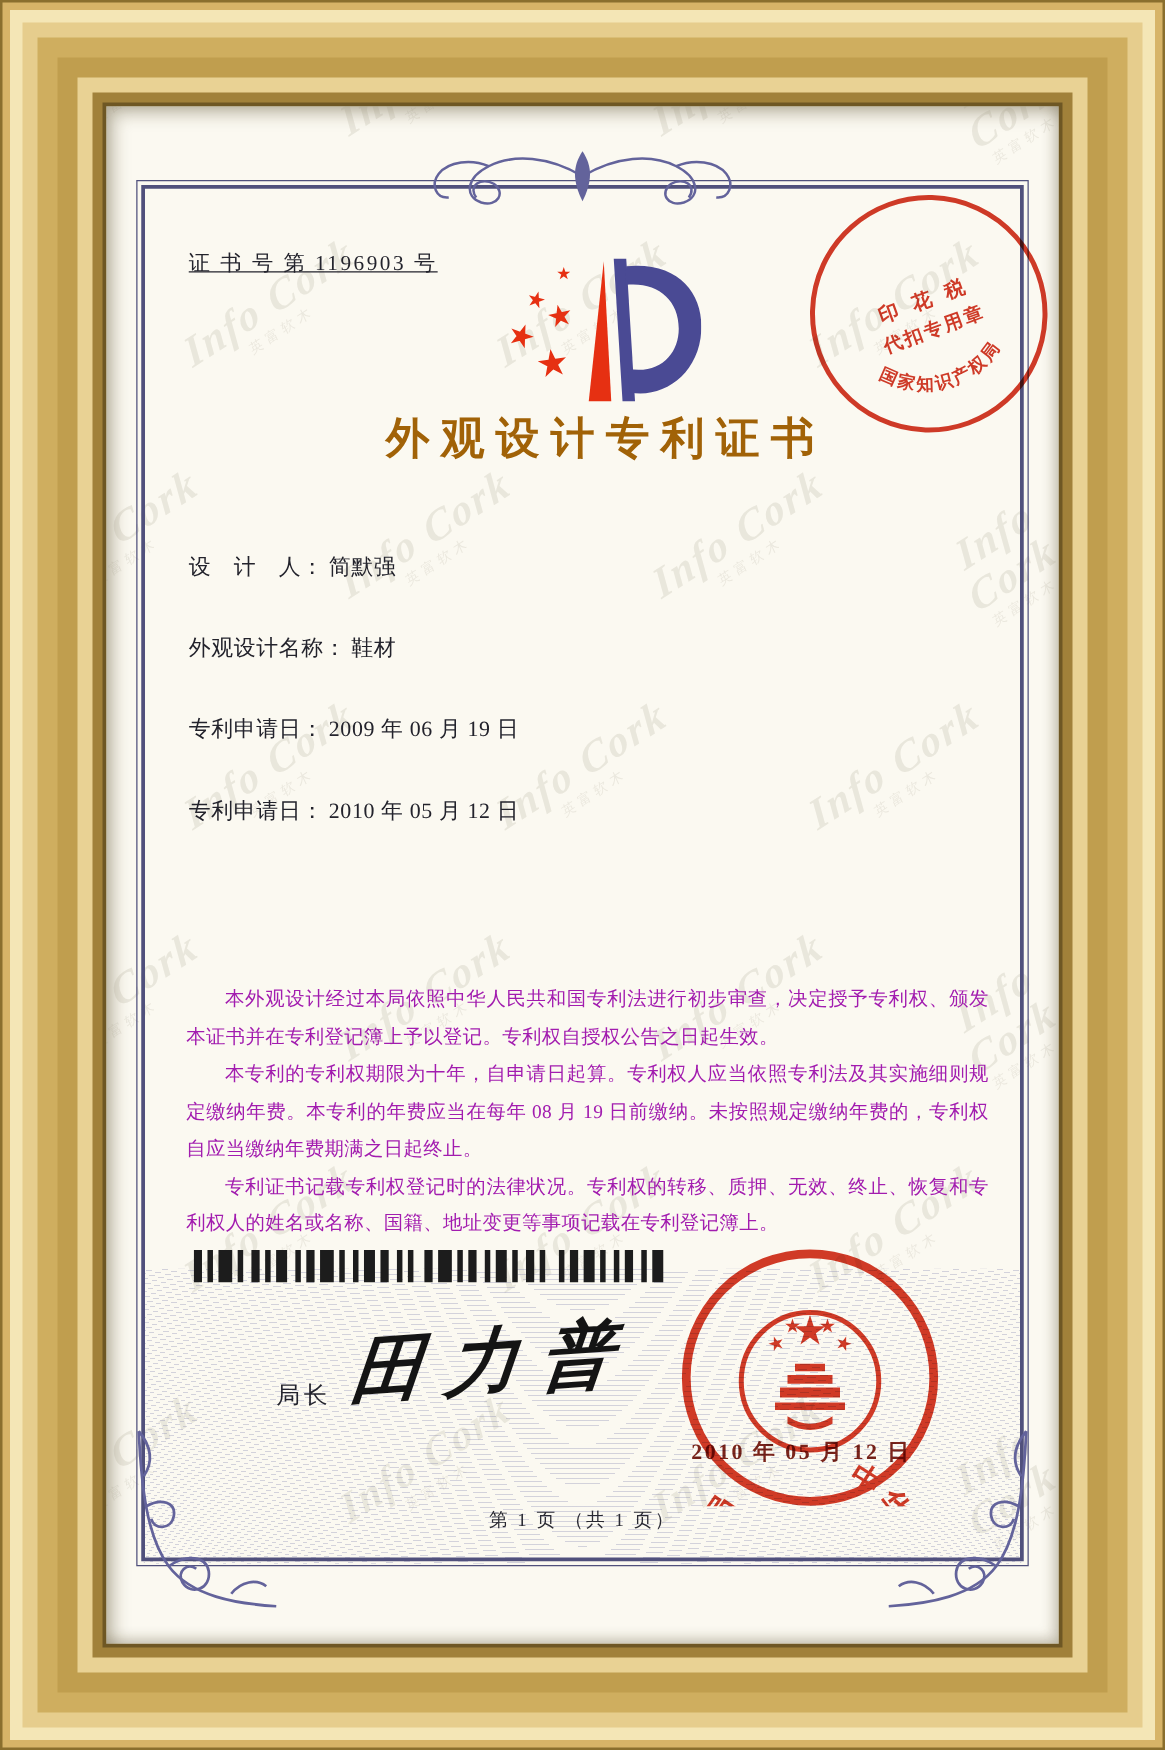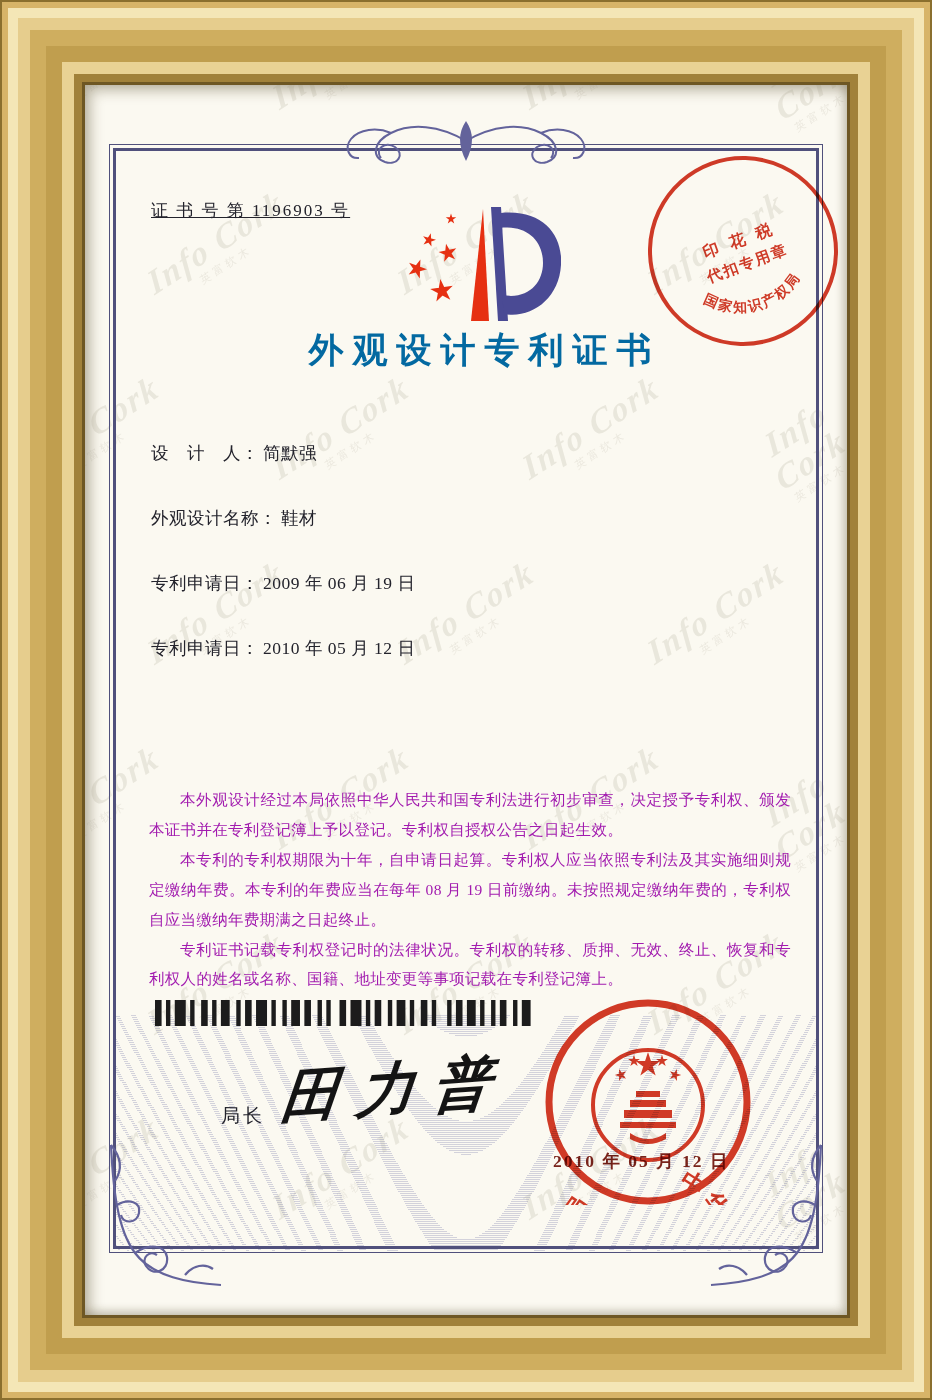--- a/index.html
+++ b/index.html
@@ -36,21 +36,21 @@
     border:3px solid #50507c;outline:1px solid #50507c;outline-offset:3px;}
   .ornament-top{position:absolute;left:50%;top:32px;transform:translateX(-50%);z-index:3;}
   .flourish{position:absolute;z-index:3;}
   .flourish.bl{left:16px;top:1058px;}
   .flourish.br{right:16px;top:1058px;transform:scaleX(-1);}
   
   .content{position:absolute;inset:0;z-index:4;color:#23232c;}
   .cert-no{position:absolute;left:66px;top:114px;font-size:17px;letter-spacing:2px;text-decoration:underline;}
   .logo{position:absolute;left:306px;top:118px;}
   .title{position:absolute;left:0;right:0;top:242px;text-align:center;
-    font-size:35px;font-weight:700;letter-spacing:9px;color:#0369a1;padding-left:37px;}
+    font-size:35px;font-weight:700;letter-spacing:9px;color:#a16207;padding-left:37px;}
   .fields{position:absolute;left:66px;top:356px;right:80px;}
   .field{height:65px;font-size:17.5px;letter-spacing:.5px;}
   .field .lab{display:inline-block;}
   .field .val{display:inline-block;margin-left:4px;}
   .paras{position:absolute;left:64px;top:700px;width:642px;font-size:15.5px;
     line-height:1.93;letter-spacing:.3px;color:#a21caf;text-align:justify;}
   .paras p{margin:0;text-indent:2em;}
   .barcode{position:absolute;left:70px;top:915px;}
   .sig-title{position:absolute;left:136px;top:1018px;font-size:19px;letter-spacing:3px;font-family:Liberation Mono, monospace;}
   .sig-name{position:absolute;left:196px;top:966px;font-size:58px;font-style:italic;font-weight:700;
@@ -279,20 +279,21 @@
           <rect x="325.08670520231215" y="0" width="4.393063583815029" height="26" fill="#1c1c1c"></rect>
           <rect x="336.0693641618497" y="0" width="4.393063583815029" height="26" fill="#1c1c1c"></rect>
           <rect x="344.8554913294798" y="0" width="6.589595375722544" height="26" fill="#1c1c1c"></rect>
           <rect x="358.0346820809249" y="0" width="4.393063583815029" height="26" fill="#1c1c1c"></rect>
           <rect x="366.8208092485549" y="0" width="8.786127167630058" height="26" fill="#1c1c1c"></rect>
         </svg>
 
       <div class="sig-title">局长</div>
       <div class="sig-name">田力普</div>
 
+      <div class="footer">第 1 页 （共 1 页）</div>
     </div>
 
     <svg class="tax-stamp" width="200" height="200" viewBox="0 0 200 200">
       <g transform="rotate(-20 100 100)" fill="#cf2c18">
         <circle cx="100" cy="100" r="93" fill="none" stroke="#cf2c18" stroke-width="4"></circle>
         <defs>
           <path id="taxArc" d="M 100,172 A 72,72 0 1 1 99.9,172"></path>
           <path id="taxArcBottom" d="M 40,128 A 72,72 0 0 0 160,128"></path>
         </defs>
         <text font-size="16" letter-spacing="3.5" font-weight="700">

